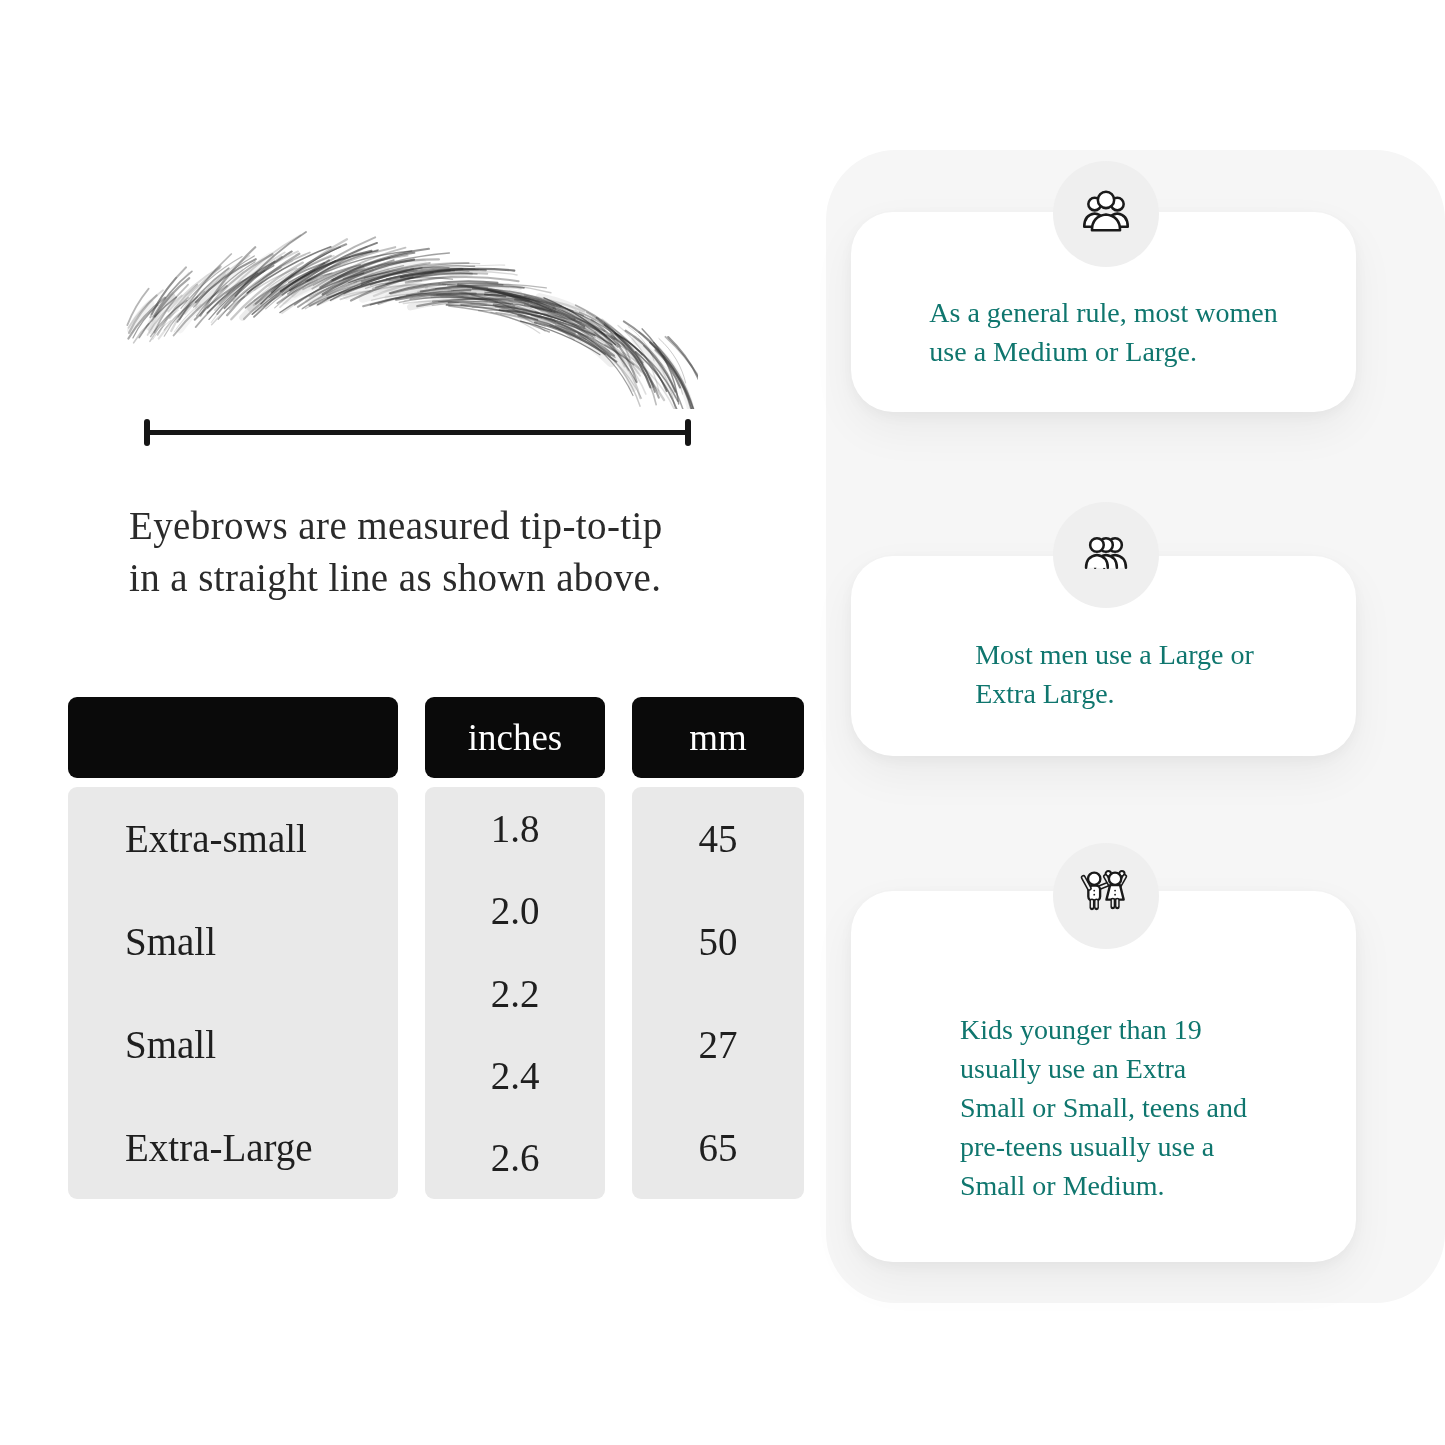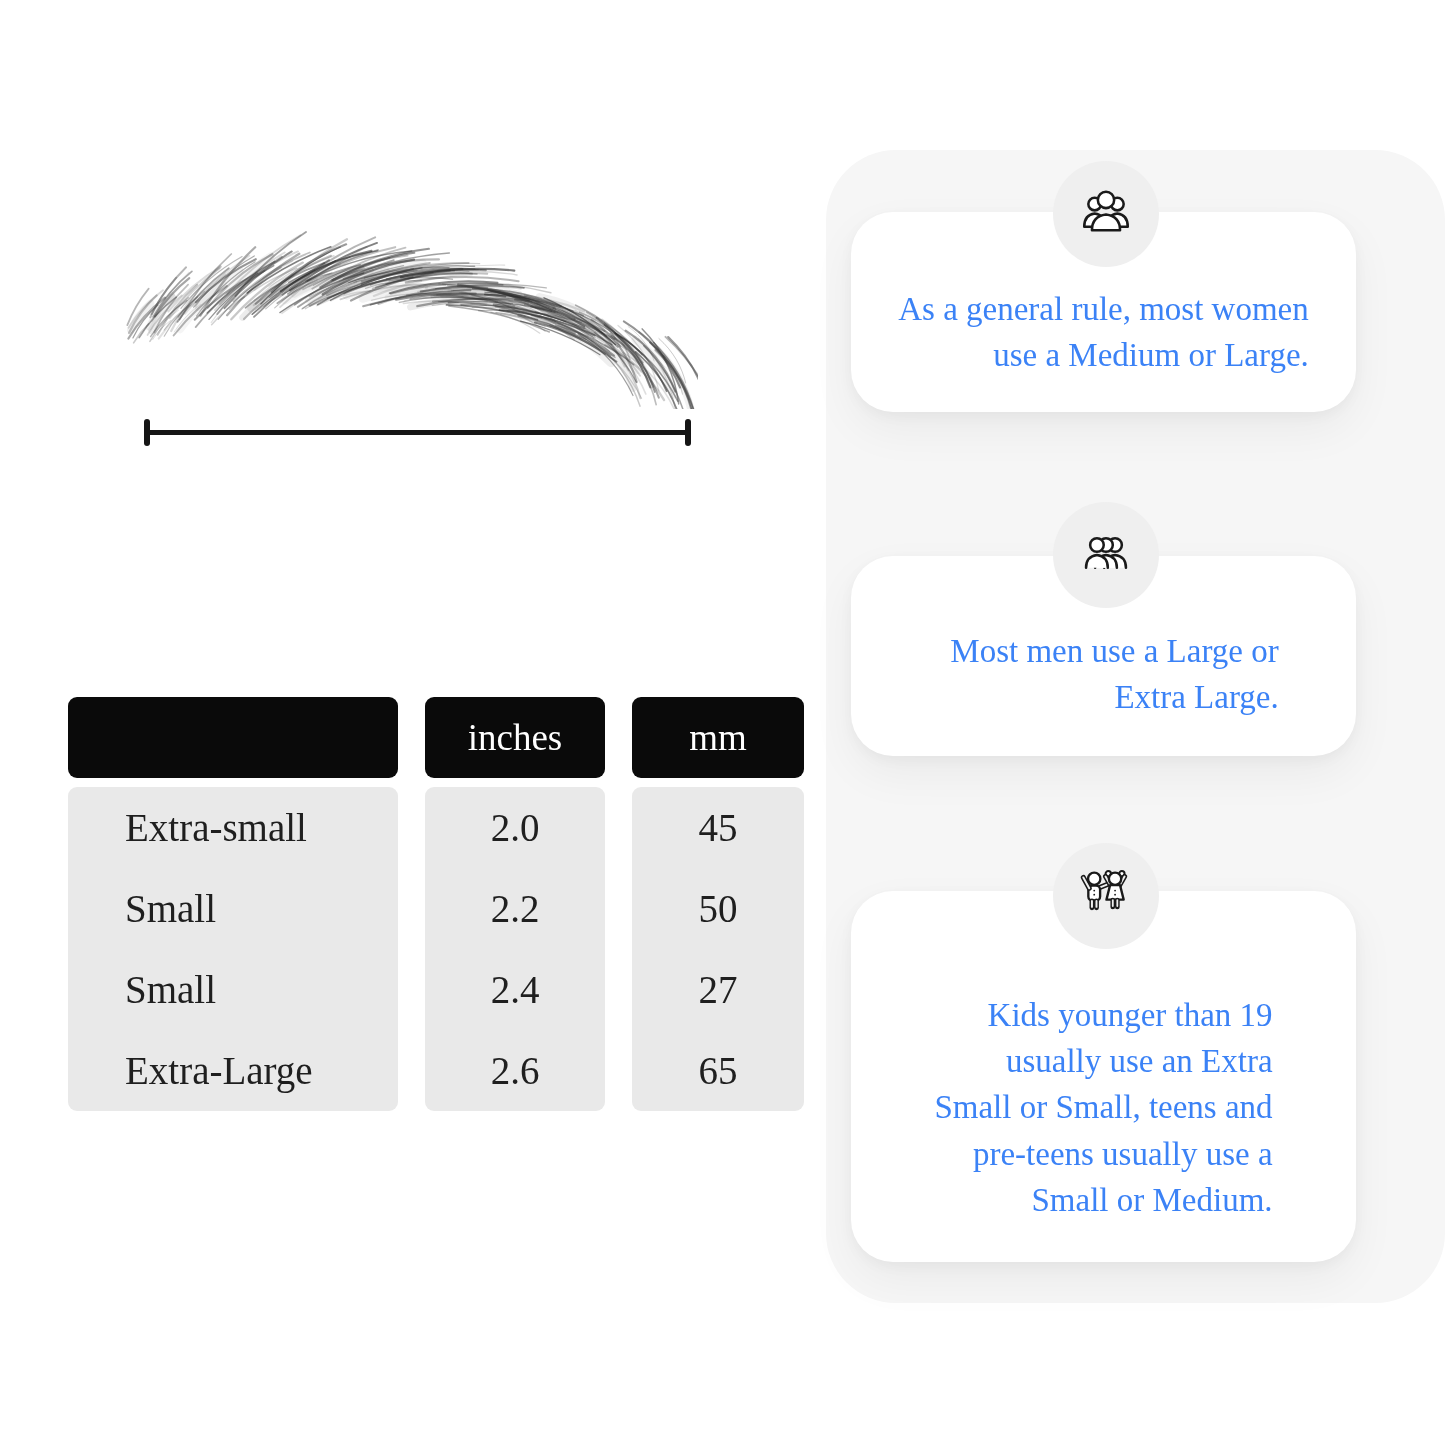--- a/index.html
+++ b/index.html
@@ -19,32 +19,32 @@
   }
   
   .tbl{position:absolute;left:68px;top:697px;width:700px;}
   .thead,.tbody{display:grid;grid-template-columns:330px 180px 172px;column-gap:9px;gap:27px;}
   .tbody{margin-top:9px;}
   .hc{
     height:81px;background:var(--table-header-bg,#0a0a0a);border-radius:9px;
     color:var(--table-header-text,#fff);font-size:37px;
     display:flex;align-items:center;justify-content:center;
   }
-  .bcol{background:var(--table-body-bg,#e9e9e9);border-radius:9px;height:324px;display:flex;flex-direction:column;}
+  .bcol{background:var(--table-body-bg,#e9e9e9);border-radius:9px;height:412px;display:flex;flex-direction:column;}
   .cell{flex:1;display:flex;align-items:center;font-size:39px;color:#1f1f1f;}
   .cell-size{justify-content:flex-start;padding-left:57px;}
   .cell-num{justify-content:center;}
   
   .backdrop{position:absolute;left:826px;top:150px;width:619px;height:1153px;background:var(--backdrop,#f6f6f6);border-radius:70px;}
   .card{
     position:absolute;left:851px;width:505px;box-sizing:border-box;background:var(--card-bg,#fff);border-radius:42px;
     box-shadow:0 18px 45px rgba(0,0,0,.05),0 4px 14px rgba(0,0,0,.04);
     display:flex;align-items:center;justify-content:center;
   }
-  .card-text{margin:0;text-align:right;font-size:33px;line-height:1.4;color:#3b82f6;white-space:pre-line;}
+  .card-text{margin:0;text-align:left;font-size:28px;line-height:1.4;color:#0f766e;white-space:pre-line;}
   .card-1{top:212px;height:200px;padding-top:40px;}
   .card-2{top:556px;height:200px;padding-top:36px;padding-left:22px;}
   .card-3{top:891px;height:371px;padding-top:62px;}
   .badge{
     position:absolute;left:1053px;width:106px;height:106px;border-radius:50%;
     background:var(--badge-bg,#efefef);display:flex;align-items:center;justify-content:center;
   }
   .badge-1{top:161px;}
   .badge-2{top:502px;}
   .badge-3{top:843px;}
@@ -349,35 +349,38 @@
       <path d="M409.2 71.8 C425.1 76.6, 437.0 83.0, 448.4 91.0" fill="none" stroke="rgba(55,55,55,0.11)" stroke-width="1.00" stroke-linecap="round"></path>
       <path d="M389.0 85.1 C406.6 90.2, 419.8 97.6, 432.0 107.1" fill="none" stroke="rgba(58,58,58,0.25)" stroke-width="1.28" stroke-linecap="round"></path>
       <path d="M195.6 81.2 C214.8 69.0, 232.7 63.1, 251.6 60.1" fill="none" stroke="rgba(53,53,53,0.23)" stroke-width="1.39" stroke-linecap="round"></path>
     </svg>
 
   <div class="mline">
     <span class="mcap l"></span>
     <span class="mcap r"></span>
   </div>
 
+  <p class="caption">Eyebrows are measured tip-to-tip
+in a straight line as shown above.</p>
 
   <div class="tbl">
     <div class="thead">
       <div class="hc"></div>
       <div class="hc">inches</div>
       <div class="hc">mm</div>
     </div>
     <div class="tbody">
       <div class="bcol" id="col-size">
           <div class="cell cell-size">Extra-small</div>
           <div class="cell cell-size">Small</div>
           <div class="cell cell-size">Small</div>
           <div class="cell cell-size">Extra-Large</div>
         </div>
       <div class="bcol" id="col-inches">
+          <div class="cell cell-num">1.8</div>
           <div class="cell cell-num">2.0</div>
           <div class="cell cell-num">2.2</div>
           <div class="cell cell-num">2.4</div>
           <div class="cell cell-num">2.6</div>
         </div>
       <div class="bcol" id="col-mm">
           <div class="cell cell-num">45</div>
           <div class="cell cell-num">50</div>
           <div class="cell cell-num">27</div>
           <div class="cell cell-num">65</div>

